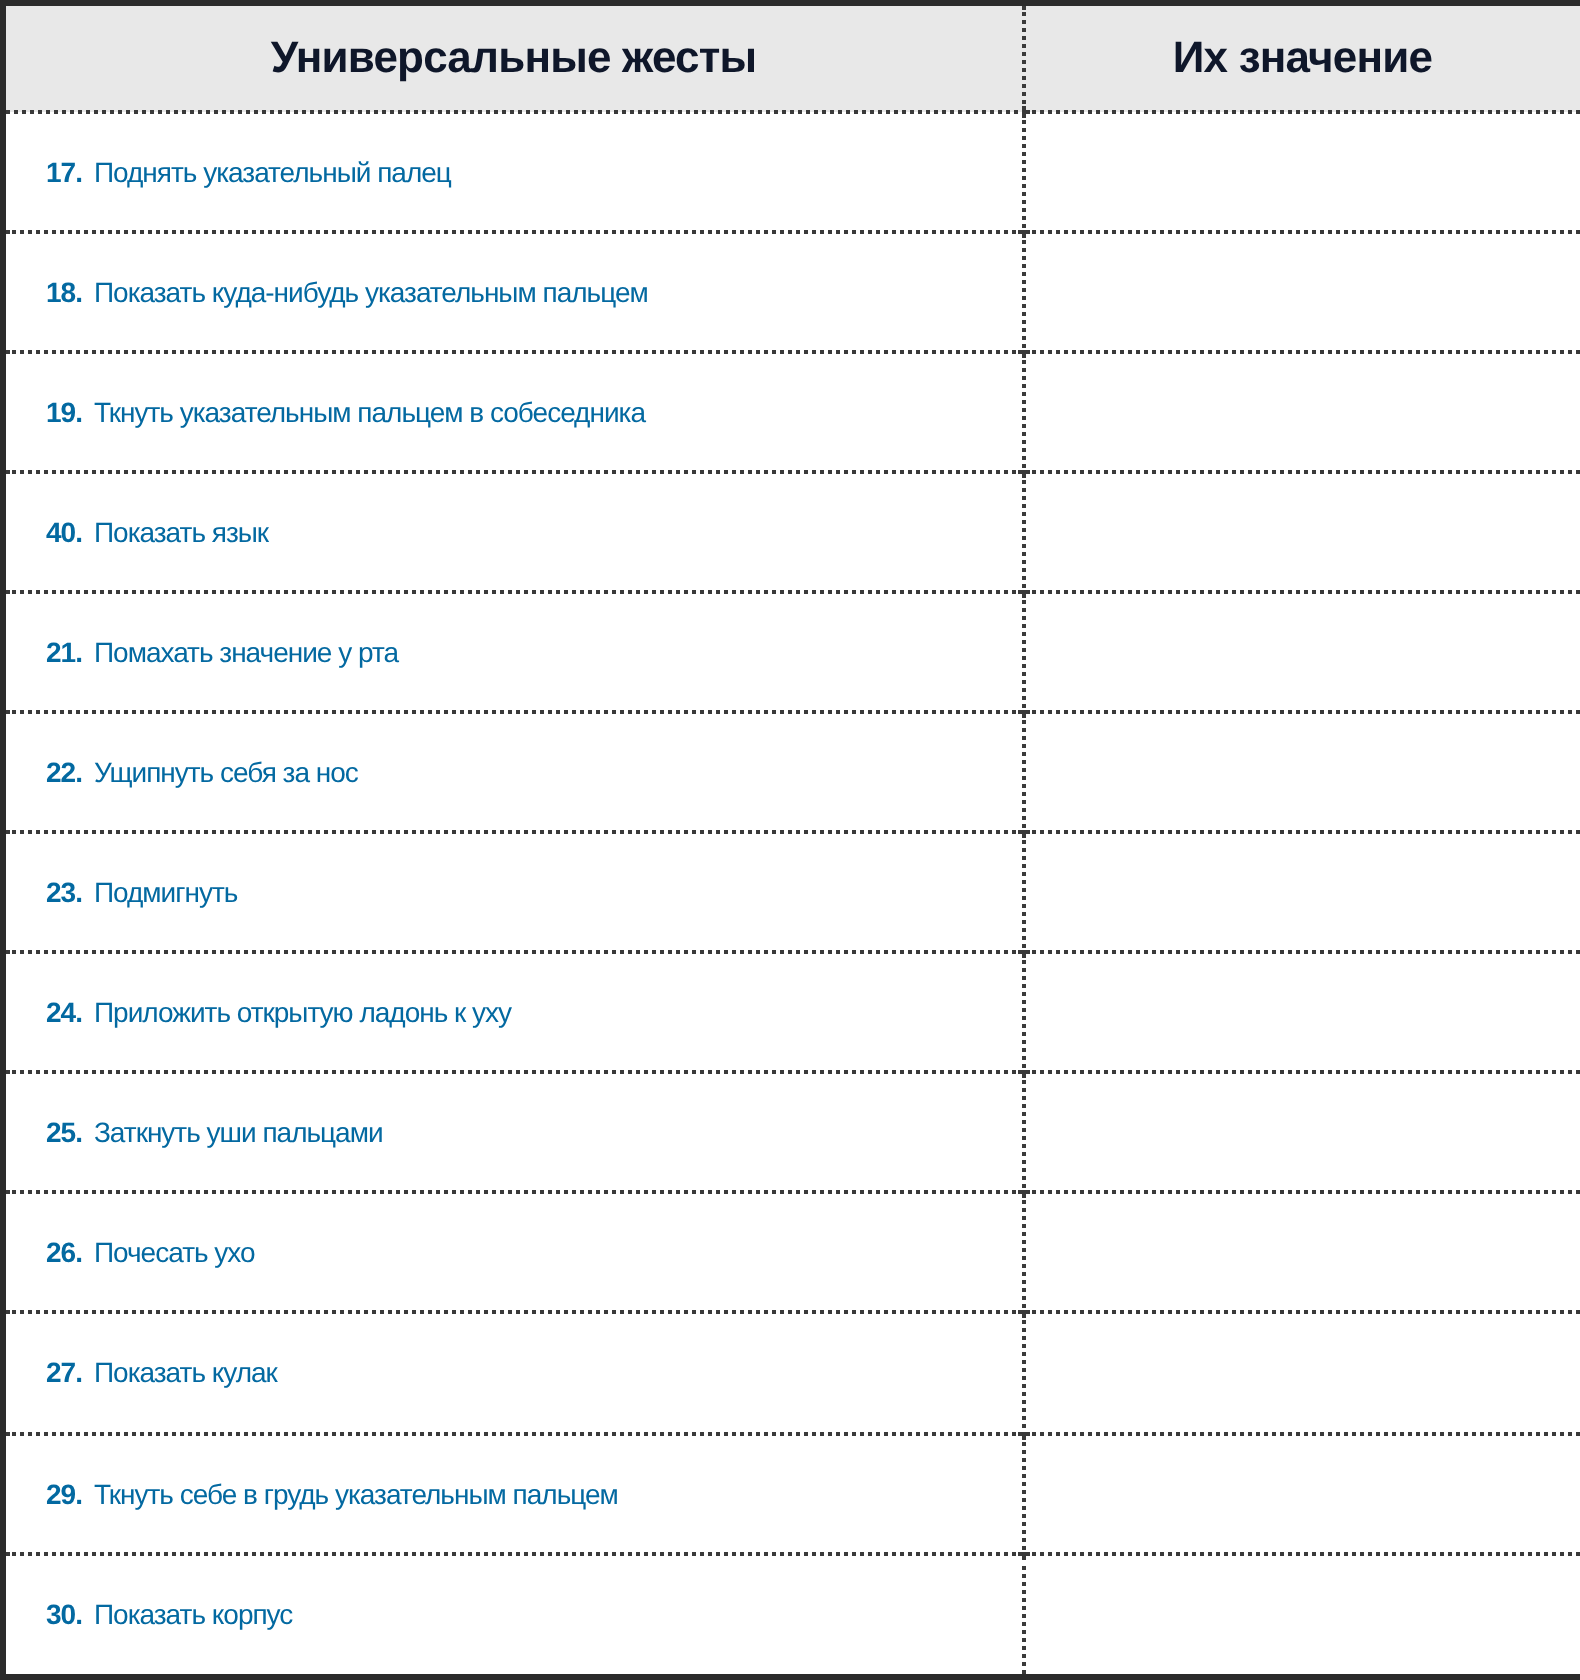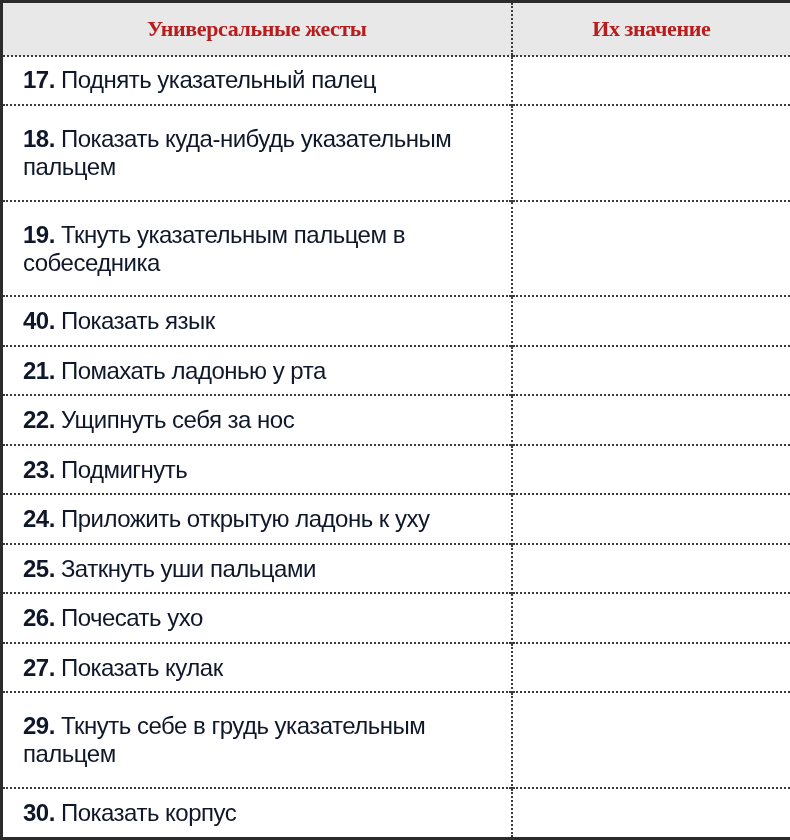--- a/index.html
+++ b/index.html
@@ -24,34 +24,33 @@
 
   
   table.gestures {
     border: 3px solid #2b2b2b;
   }
 
   thead tr { height: 54px; }
 
   th {
     background: #e8e8e8;
-    color: #b91c1c;
+    color: #0f172a;
     font-size: 22px;
     font-weight: bold;
     letter-spacing: -0.4px;
     vertical-align: middle;
     border-bottom: 2px dotted #3a3a3a;
-    font-family: Liberation Serif, serif;
   }
   th.meaning-col, td.meaning-cell {
     border-left: 2px dotted #3a3a3a;
   }
   td {
-    color: #0f172a;
-    font-size: 24px;
+    color: #0369a1;
+    font-size: 14px;
     letter-spacing: -0.5px;
     vertical-align: middle;
     border-top: 2px dotted #3a3a3a;
   }
   tbody tr:first-child td { border-top: none; }
   td.gesture-cell {
     padding-left: 20px;
     padding-right: 10px;
     text-align: left;
   }
@@ -100,21 +99,21 @@
 
         <tr>
           <td class="gesture-cell">
             <span class="row-num">40.</span><span>Показать язык</span>
           </td>
           <td class="meaning-cell"></td>
         </tr>
 
         <tr>
           <td class="gesture-cell">
-            <span class="row-num">21.</span><span>Помахать ладонью у рта</span>
+            <span class="row-num">21.</span><span>Помахать значение у рта</span>
           </td>
           <td class="meaning-cell"></td>
         </tr>
 
         <tr>
           <td class="gesture-cell">
             <span class="row-num">22.</span><span>Ущипнуть себя за нос</span>
           </td>
           <td class="meaning-cell"></td>
         </tr>

